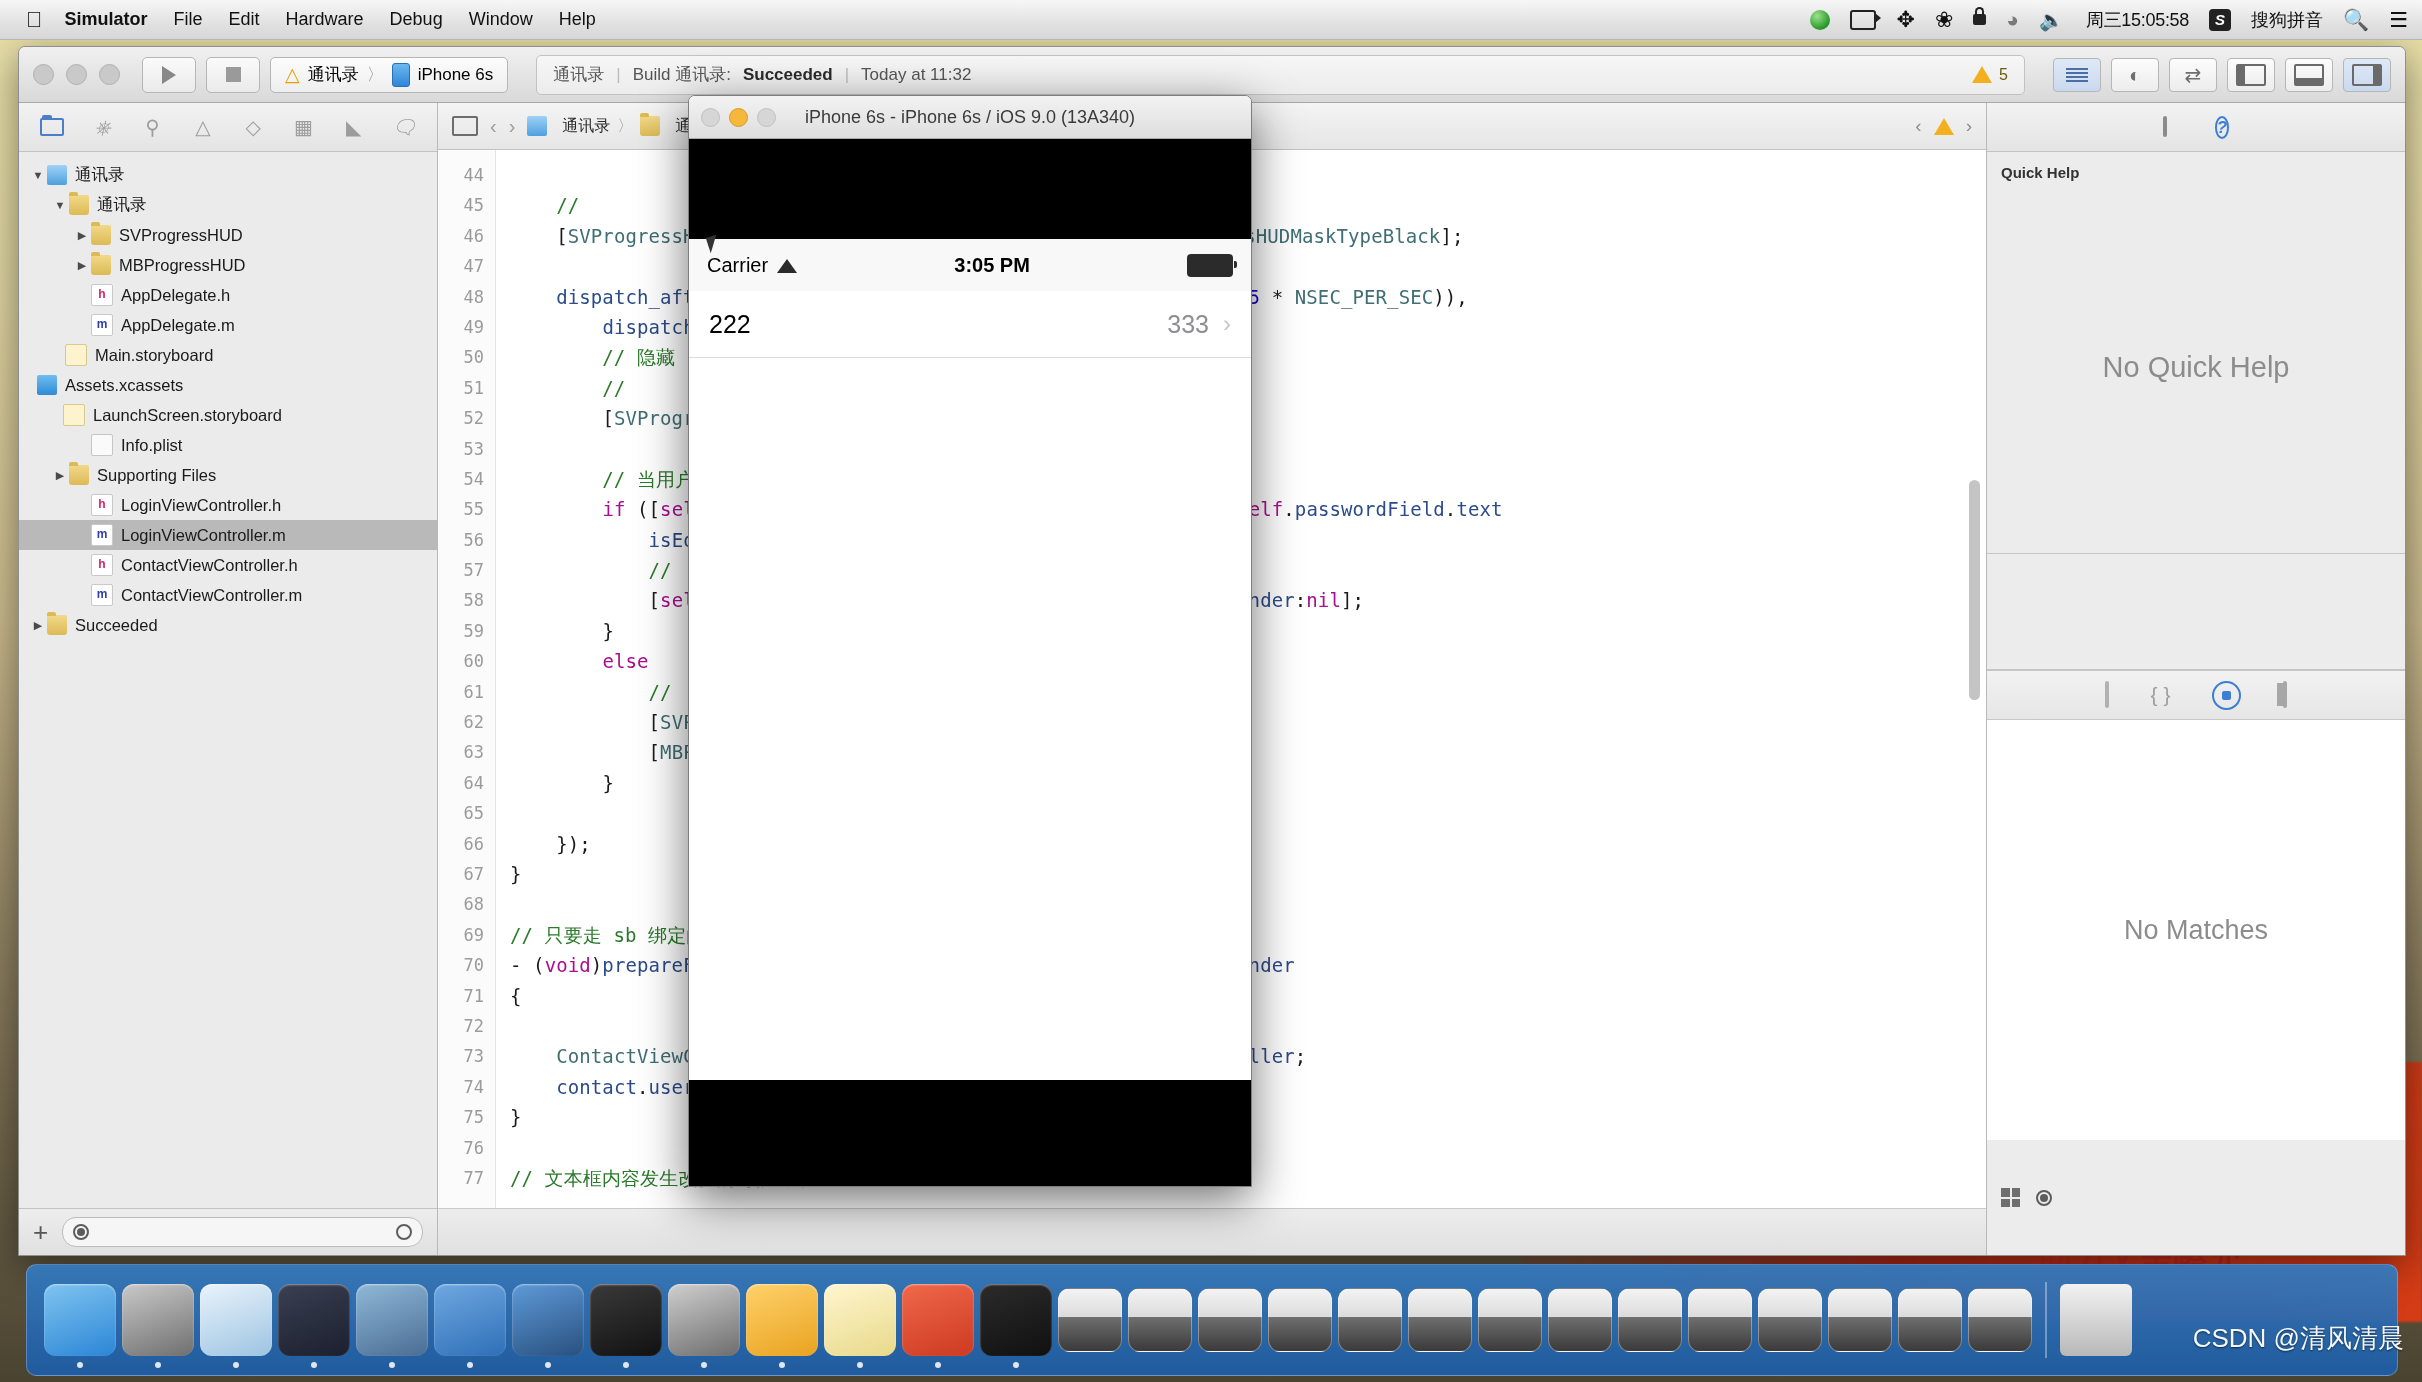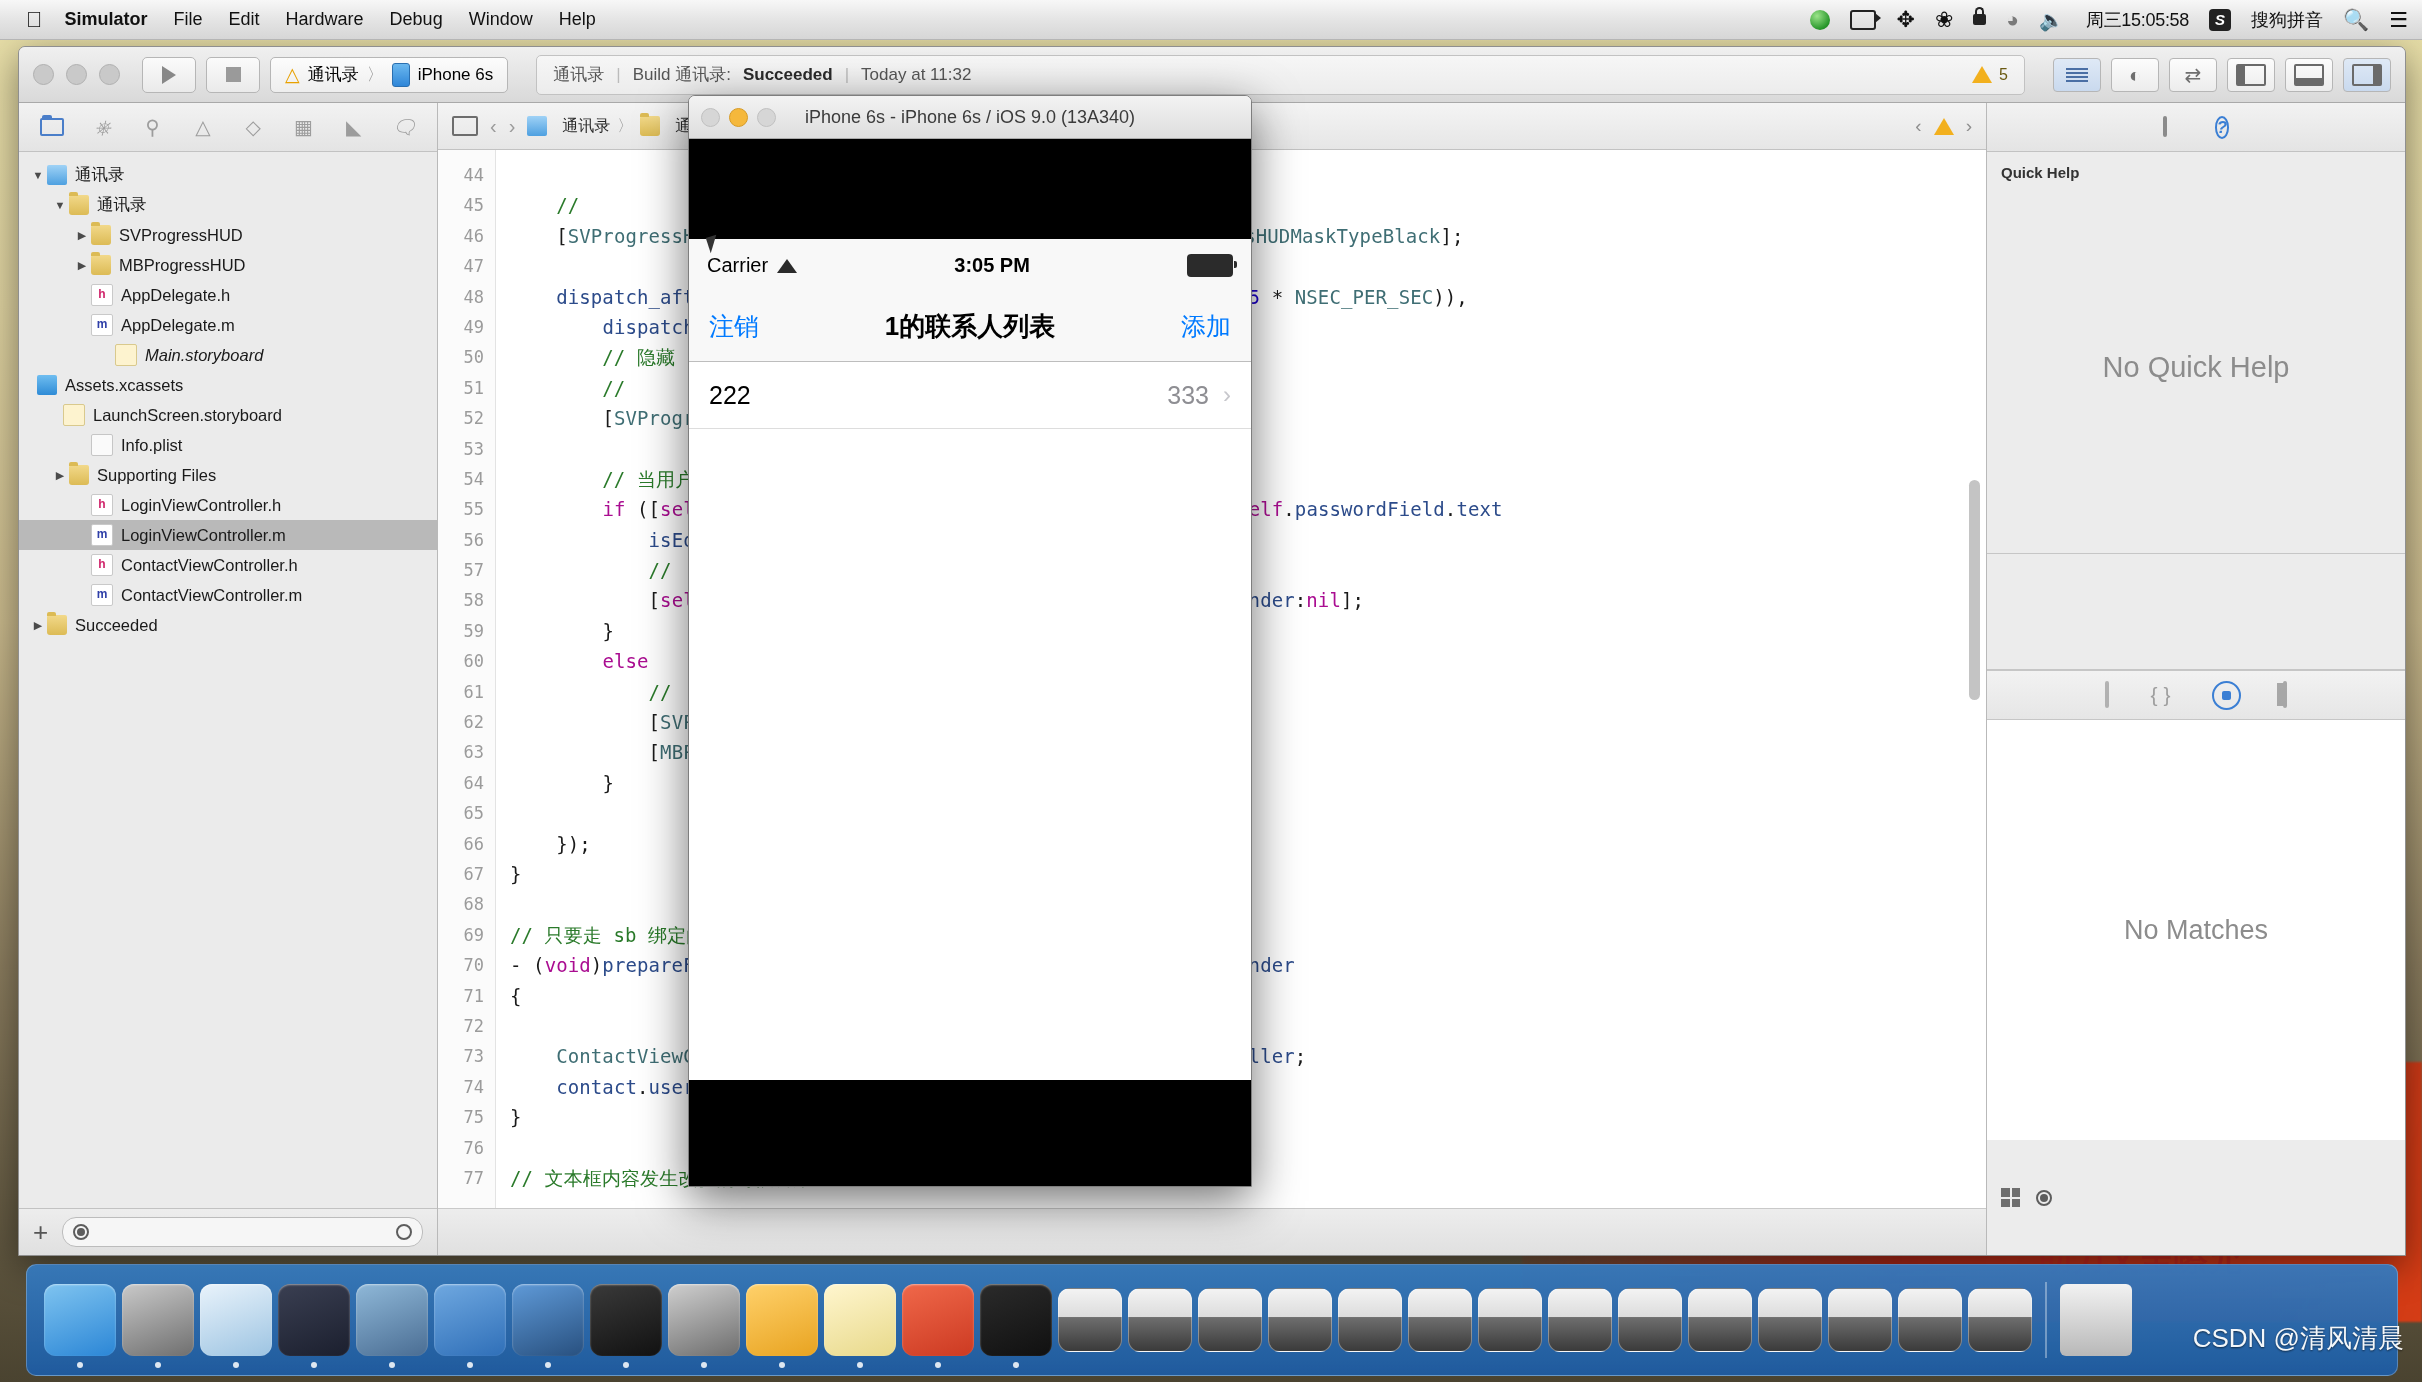--- a/index.html
+++ b/index.html
@@ -361,21 +361,21 @@
           <div class="trow" style="padding-left: 54px;">
             <span class="tw"></span>
             <span class="ficon fi-h">h</span>
             <span>AppDelegate.h</span>
           </div>
           <div class="trow" style="padding-left: 54px;">
             <span class="tw"></span>
             <span class="ficon fi-m">m</span>
             <span>AppDelegate.m</span>
           </div>
-          <div class="trow" style="padding-left: 78px; font-style: italic;">
+          <div class="trow" style="padding-left: 28px;">
             <span class="tw"></span>
             <span class="ficon fi-sb"></span>
             <span>Main.storyboard</span>
           </div>
           <div class="trow" style="">
             <span class="tw"></span>
             <span class="ficon fi-xc"></span>
             <span>Assets.xcassets</span>
           </div>
           <div class="trow" style="padding-left: 26px;">
@@ -572,25 +572,20 @@
   <div id="sim-screen">
     <div class="bezel" style="height:100px;"></div>
     <div id="sim-statusbar">
       <span class="carrier">
         <span>Carrier</span>
         <i class="wifi"></i>
       </span>
       <span class="simtime">3:05 PM</span>
       <i class="batt"></i>
     </div>
-    <div id="sim-navbar">
-      <span class="navbtn">注销</span>
-      <span id="sim-navtitle">1的联系人列表</span>
-      <span class="navbtn">添加</span>
-    </div>
     <div id="sim-table">
       <div class="cell">
         <span class="ctitle">222</span>
         <span class="cdetail">333</span>
         <span class="chev">›</span>
       </div>
     </div>
     <div class="bezel" style="height:106px;"></div>
   </div>
 </div>

